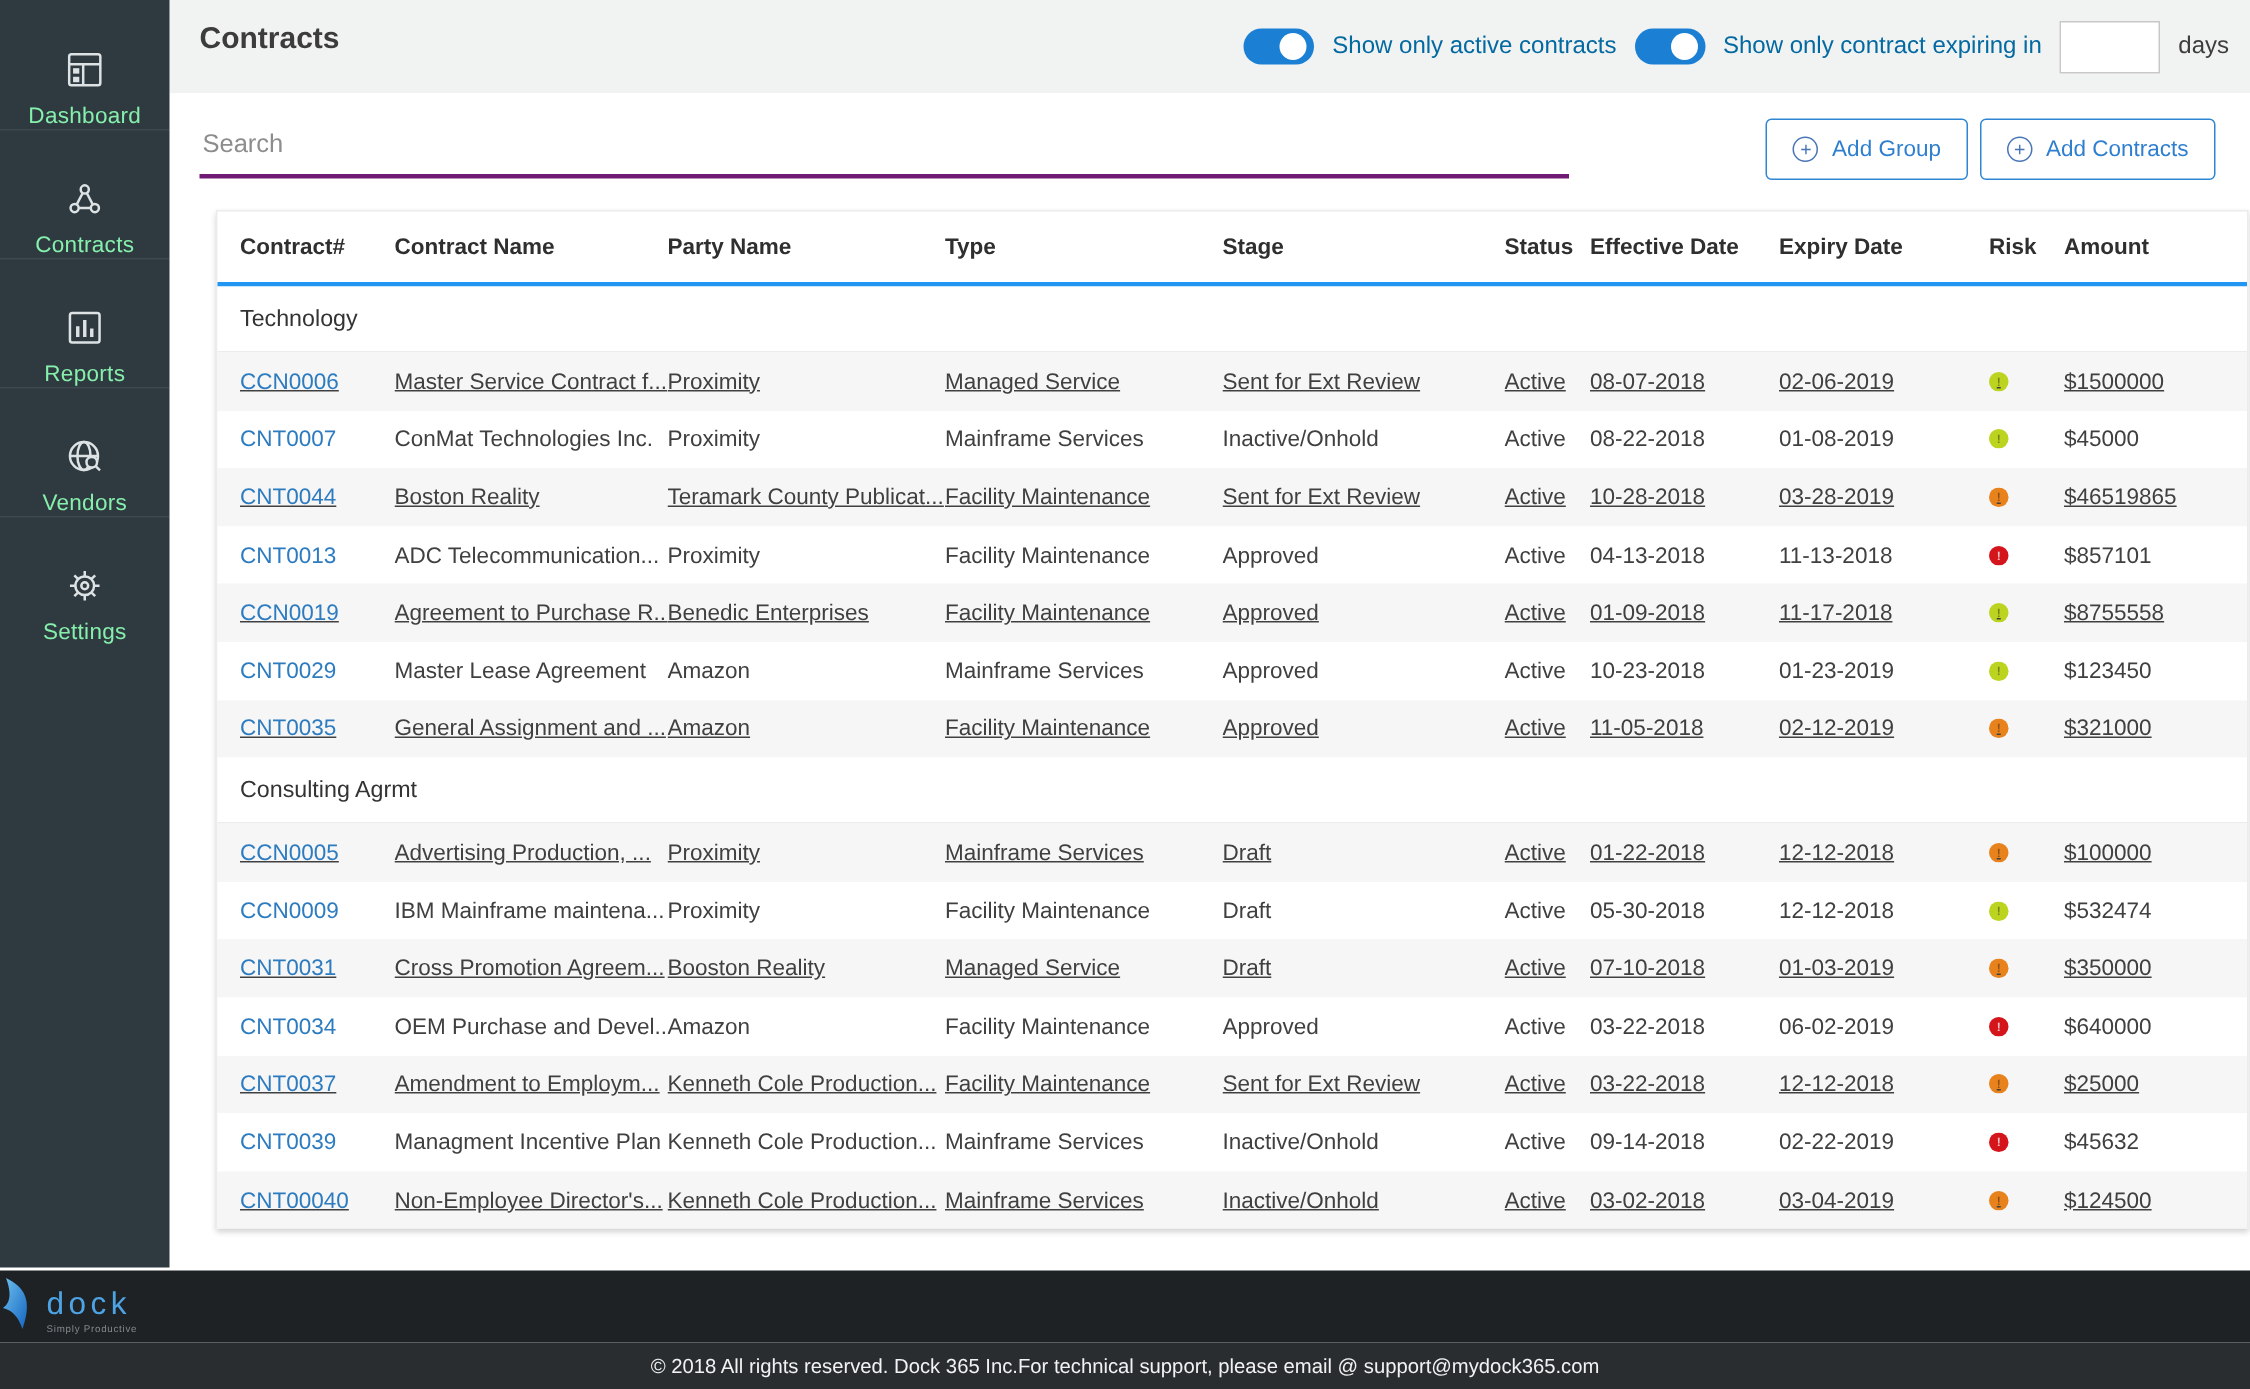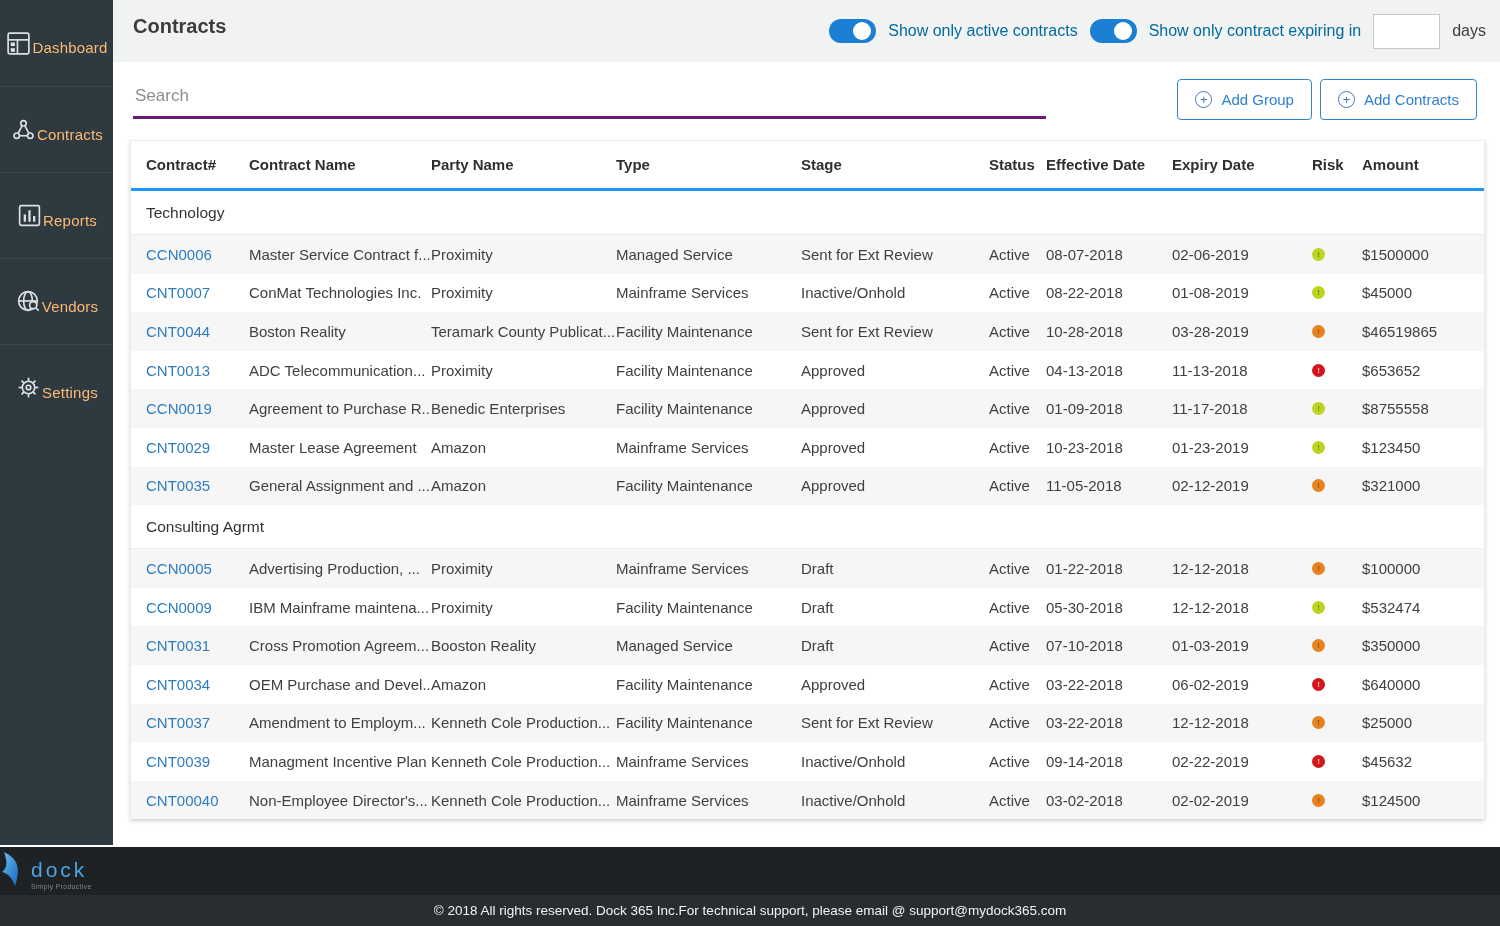--- a/index.html
+++ b/index.html
@@ -1,21 +1,21 @@
 <!DOCTYPE html>
 <html><head>
 <meta charset="utf-8">
 <style>
   * { margin:0; padding:0; box-sizing:border-box; }
   html,body { width:1500px; height:926px; font-family:"Liberation Sans", sans-serif; background:#fff; overflow:hidden; }
   .app { position:relative; width:1500px; height:926px; background:#fff; }
 
   
   .sidebar { position:absolute; left:0; top:0; width:113px; height:845px; background:#2e3a40; z-index:3; }
-  .side-item { display:flex; flex-direction:row; align-items:center; justify-content:center; height:86px; cursor:pointer; border-top:1px solid rgba(255,255,255,0.08); color:#fdba74; }
+  .side-item { display:flex; flex-direction:column; align-items:center; justify-content:flex-end; height:86px; cursor:pointer; border-top:1px solid rgba(255,255,255,0.08); color:#86efac; }
   .side-item:first-child { border-top:none; }
   .side-item .lbl { font-size:15px; margin-top:9px; letter-spacing:0.2px; }
   .side-item svg { display:block; }
 
   
   .header { position:absolute; left:113px; top:0; right:0; height:62px; background:#f1f2f2; z-index:2; }
   .page-title { position:absolute; left:20px; top:15px; font-size:20px; color:#3c3c3c; }
   .toggles { position:absolute; right:14px; top:0; height:62px; display:flex; align-items:center; gap:12px; }
   .toggle { width:47px; height:24px; border-radius:12px; background:#1b80d4; position:relative; cursor:pointer; flex:0 0 auto; }
   .toggle .knob { position:absolute; top:3px; right:5px; width:18px; height:18px; border-radius:50%; background:#fff; }
@@ -26,27 +26,27 @@
   
   .toolbar { position:absolute; left:113px; top:62px; right:0; height:78px; background:#fff; }
   .search-wrap { position:absolute; left:20px; top:16px; width:913px; }
   .search-input { width:100%; border:none; outline:none; border-bottom:3px solid #701a75; font-size:17px; padding:8px 2px 10px 2px; color:#333; background:transparent; }
   .search-input::placeholder { color:#8d8d8d; }
   .btns { position:absolute; right:23px; top:17px; display:flex; gap:8px; }
   .btn { display:flex; align-items:center; gap:9px; background:#fff; border:1px solid #2f86d2; color:#2f7fd0; border-radius:4px; font-size:15px; padding:11px 17px; cursor:pointer; font-family:"Liberation Sans", sans-serif; }
   .btn .plus { width:17px; height:17px; border:1px solid #4a76b8; border-radius:50%; display:flex; align-items:center; justify-content:center; font-size:13px; line-height:1; color:#4a76b8; }
 
   
-  .table { position:absolute; left:130px; top:140px; width:1355px; background:#fff; box-shadow:0 2px 4px rgba(0,0,0,0.18); border:1px solid #ececec; border-bottom:none; }
+  .table { position:absolute; left:144px; top:140px; width:1355px; background:#fff; box-shadow:0 2px 4px rgba(0,0,0,0.18); border:1px solid #ececec; border-bottom:none; }
   .trow { display:grid; grid-template-columns:103px 182px 185px 185px 188px 57px 126px 140px 50px 1fr; padding-left:15px; align-items:center; }
   .thead { height:50px; border-bottom:3px solid #2196f3; }
   .thead .th { font-size:15px; font-weight:700; color:#2f2f2f; padding-right:8px; white-space:nowrap; cursor:pointer; }
   .group-row { height:44px; display:flex; align-items:center; padding-left:15px; font-size:15.5px; font-weight:400; color:#333; border-bottom:1px solid #ececec; background:#fff; }
   .row { height:38.6px; font-size:15px; color:#404040; background:#fff; }
-  .row.alt { background:#f6f6f6; }
+  .row.alt { background:#f6f6f6;text-decoration:underline; }
   .cell { white-space:nowrap; overflow:hidden; padding-right:8px; }
   .link { color:#2e7cc0; cursor:pointer; text-decoration:none; }
   .risk-dot { width:13px; height:13px; border-radius:50%; display:flex; align-items:center; justify-content:center; font-size:8px; font-weight:700; color:rgba(0,0,0,0.38); }
   .risk-lime { background:#bcd420; }
   .risk-orange { background:#e8821c; }
   .risk-red { background:#d4151b; color:rgba(255,255,255,0.75); }
 
   
   .footer-logo-strip { position:absolute; left:0; top:847px; width:1500px; height:48px; background:#1e2225; display:flex; align-items:center; justify-content:flex-start; }
   .logo { display:flex; align-items:flex-start; gap:5px; }
@@ -228,21 +228,21 @@
     <div class="cell">ADC Telecommunication...</div>
     <div class="cell">Proximity</div>
     <div class="cell">Facility Maintenance</div>
     <div class="cell">Approved</div>
     <div class="cell">Active</div>
     <div class="cell">04-13-2018</div>
     <div class="cell">11-13-2018</div>
     <div class="cell">
             <span class="risk-dot risk-red">!</span>
           </div>
-    <div class="cell">$653652</div>
+    <div class="cell">$857101</div>
   </div>
 
   <div class="trow row alt">
     <div class="cell"><a class="link">CCN0019</a></div>
     <div class="cell">Agreement to Purchase R...</div>
     <div class="cell">Benedic Enterprises</div>
     <div class="cell">Facility Maintenance</div>
     <div class="cell">Approved</div>
     <div class="cell">Active</div>
     <div class="cell">01-09-2018</div>
@@ -378,21 +378,21 @@
   </div>
 
   <div class="trow row alt">
     <div class="cell"><a class="link">CNT00040</a></div>
     <div class="cell">Non-Employee Director's...</div>
     <div class="cell">Kenneth Cole Production...</div>
     <div class="cell">Mainframe Services</div>
     <div class="cell">Inactive/Onhold</div>
     <div class="cell">Active</div>
     <div class="cell">03-02-2018</div>
-    <div class="cell">02-02-2019</div>
+    <div class="cell">03-04-2019</div>
     <div class="cell">
             <span class="risk-dot risk-orange">!</span>
           </div>
     <div class="cell">$124500</div>
   </div>
 </div>
   </div>
 
   <div class="footer-logo-strip">
     <div class="logo">

